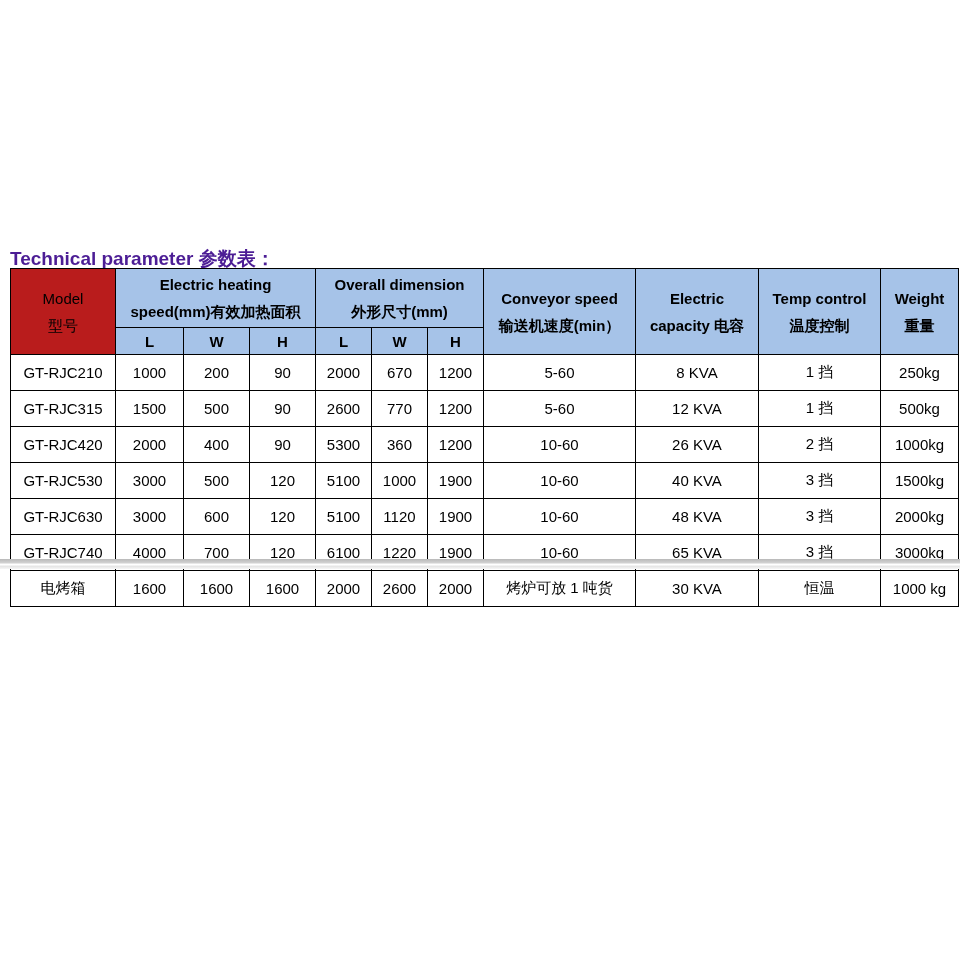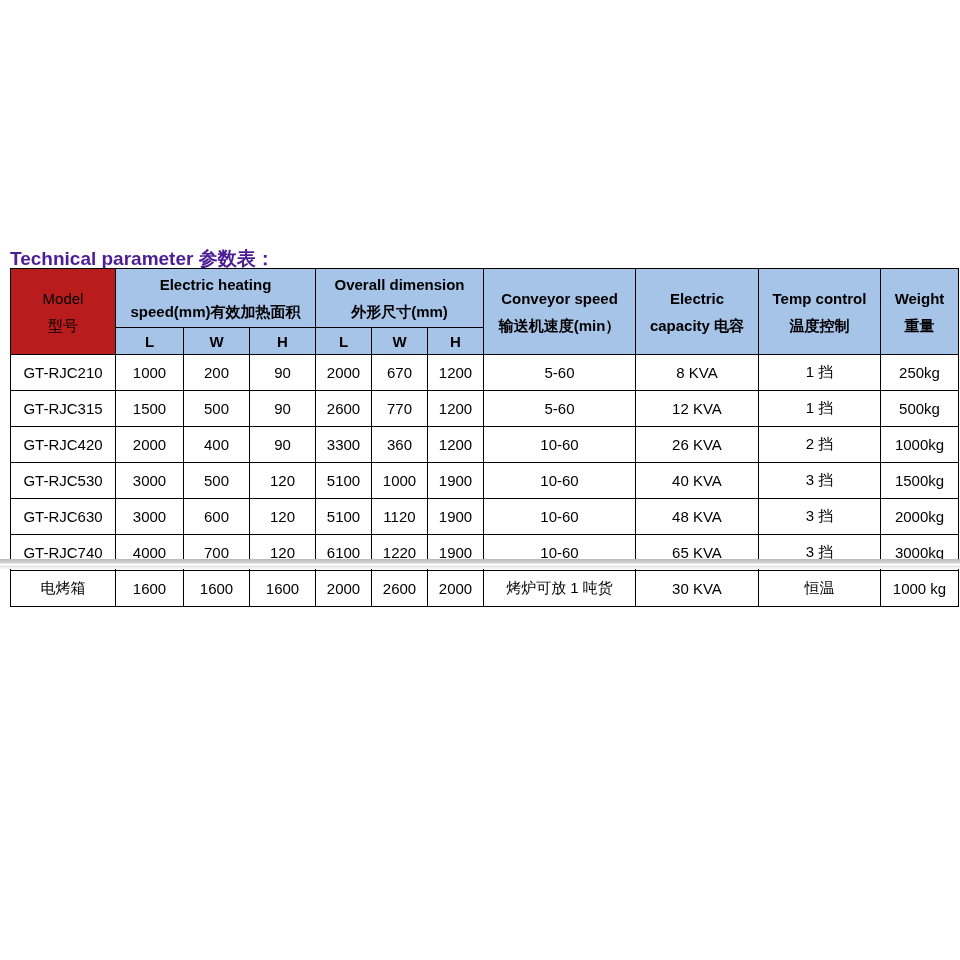--- a/index.html
+++ b/index.html
@@ -143,21 +143,21 @@
       <td>5-60</td>
       <td>12 KVA</td>
       <td>1 挡</td>
       <td>500kg</td>
     </tr>
     <tr>
       <td>GT-RJC420</td>
       <td>2000</td>
       <td>400</td>
       <td>90</td>
-      <td>3300</td>
+      <td>5300</td>
       <td>360</td>
       <td>1200</td>
       <td>10-60</td>
       <td>26 KVA</td>
       <td>2 挡</td>
       <td>1000kg</td>
     </tr>
     <tr>
       <td>GT-RJC530</td>
       <td>3000</td>

